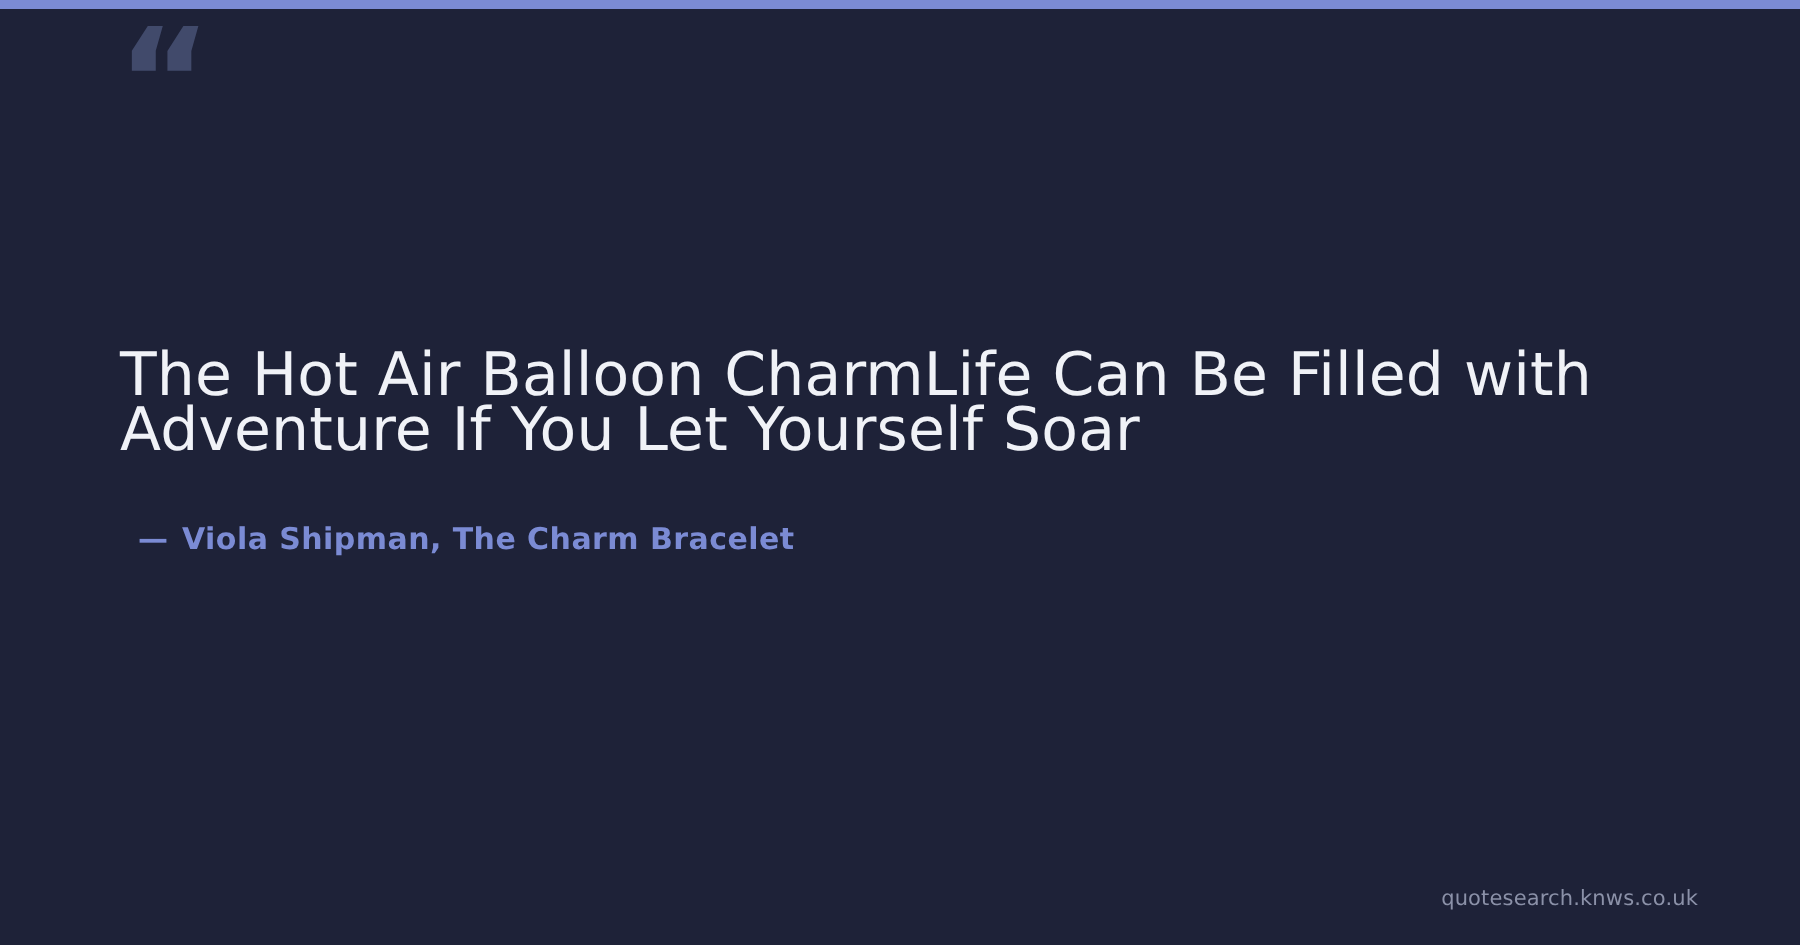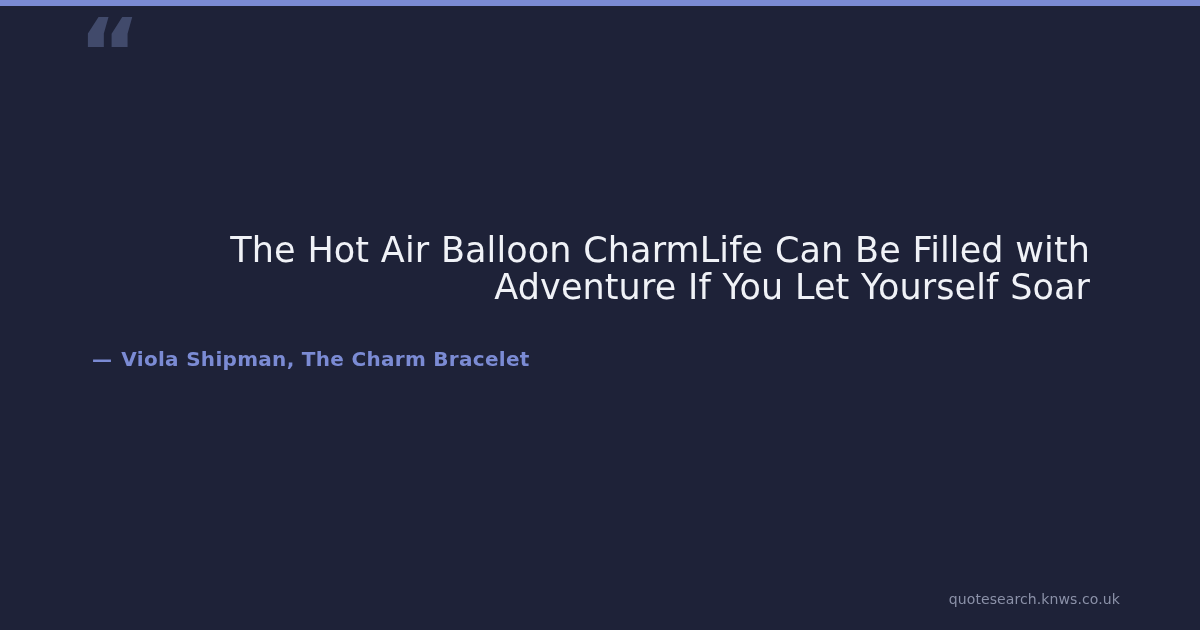--- a/index.html
+++ b/index.html
@@ -49,27 +49,26 @@
   
   .content {
     position: absolute;
     left: 80px;
     top: 232px;
     width: 1010px;
   }
 
   .quote-text {
     margin: 0;
-    font-size: 35px;
+    font-size: 40px;
     line-height: 37px;
     font-weight: 400;
     color: #f0f2f7;
     letter-spacing: 0.1px;
     word-spacing: 0.5px;
-    text-align: right;
   }
 
   .attribution {
     margin: 12px;
     padding-top: 29px;
     font-size: 20px;
     line-height: 24px;
     font-weight: 700;
     color: #7b8bd4;
     letter-spacing: 0.3px;
@@ -77,21 +76,21 @@
   }
 
   .attribution .dash {
     display: inline-block;
     padding-right: 9px;
   }
 
   
   .source-url {
     position: absolute;
-    right: 80px;
+    right: 68px;
     bottom: 22px;
     font-size: 14px;
     line-height: 18px;
     font-weight: 400;
     color: #8b91a8;
     letter-spacing: 0.1px;
   }
 </style>
 </head>
 <body>

